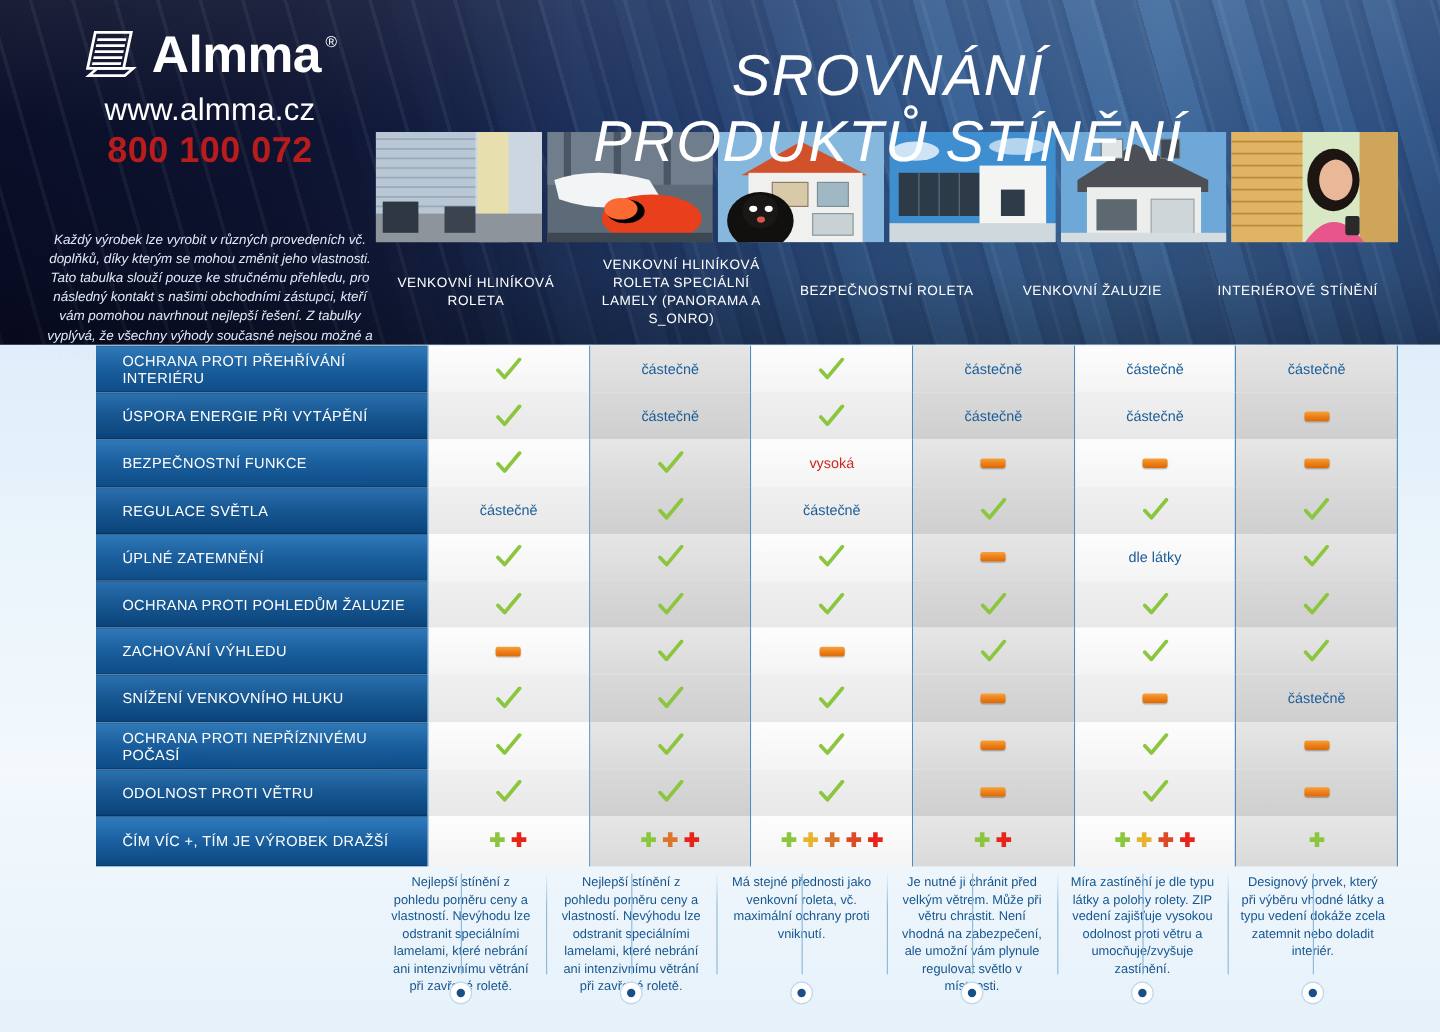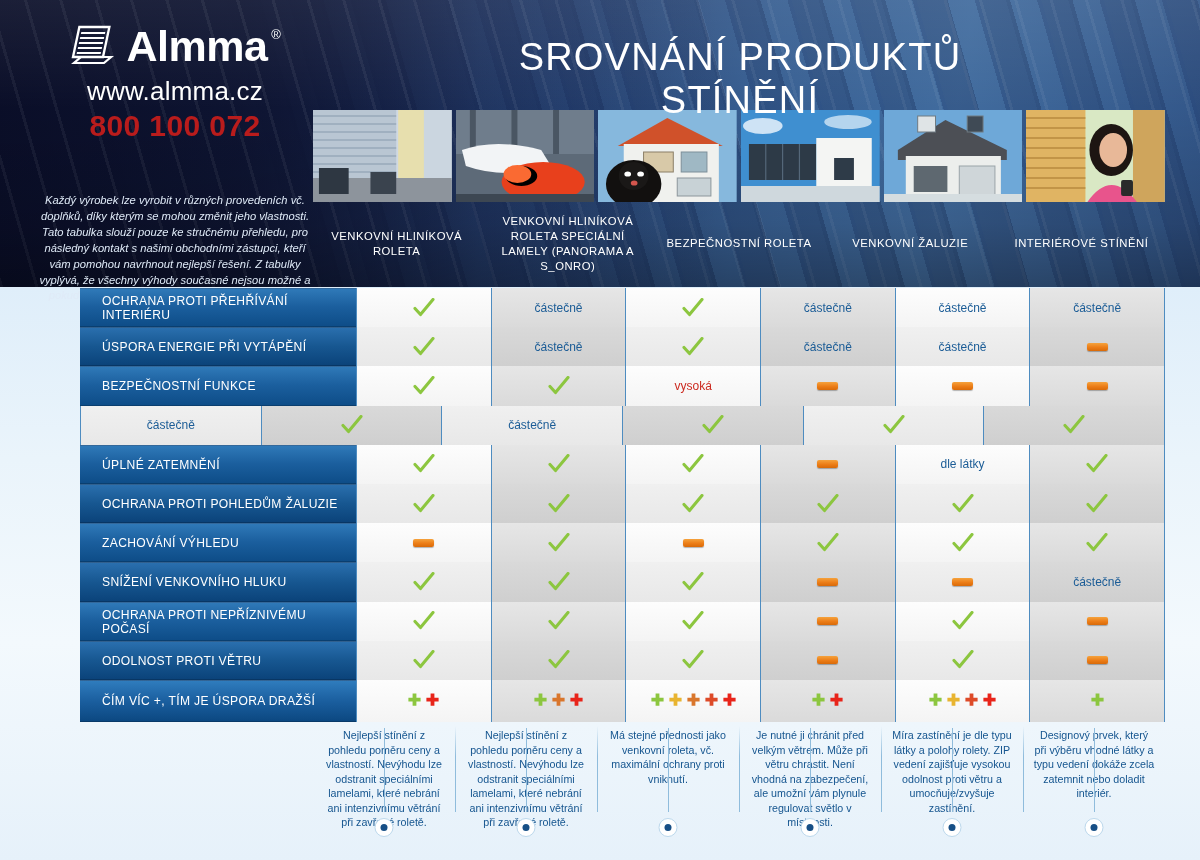--- a/index.html
+++ b/index.html
@@ -46,21 +46,21 @@
   .brand-phone { font-size:30px; color:#b91c1c; font-weight:bold; margin-top:2px; letter-spacing:0.4px; }
 
   .intro {
     position:absolute; left:36px; top:150px; width:278px; z-index:6;
     font-size:11.2px; line-height:1.42; color:#dfeaf7; font-style:italic; text-align:center;margin-top:43px;
   }
 
   
   .main-title {
     position:absolute; left:480px; top:36px; width:520px; z-index:6;
-    font-size:38px; color:#fff; letter-spacing:1.2px; text-align:center; font-weight:400;
+    font-size:48px; color:#fff; letter-spacing:1.2px; text-align:center; font-weight:400;font-style:italic;
   }
 
   
   .photo-strip { position:absolute; left:313px; top:110px; width:852px; height:92px; display:flex; gap:4px; z-index:5; }
   .photo { flex:1 1 0; height:92px; position:relative; overflow:hidden; }
   .photo svg { display:block; width:100%; height:100%; }
 
   
   .col-heads { position:absolute; left:313px; top:204px; width:852px; height:80px; display:flex; gap:4px; z-index:6; }
   .col-head {
@@ -361,20 +361,21 @@
           </div>
           <div class="cell">
             <span class="dash"></span>
           </div>
           <div class="cell shade">
             <span class="dash"></span>
           </div>
         </div>
       </div>
       <div class="row alt">
+        <div class="rlabel">REGULACE SVĚTLA</div>
         <div class="cells">
           <div class="cell">
             <span class="txt">částečně</span>
           </div>
           <div class="cell shade">
             <svg class="chk" viewBox="0 0 22 20">
               <path d="M2 10.5 L7.5 16.5 L20 1.5" fill="none" stroke="#8cc63f" stroke-width="3.1" stroke-linecap="round" stroke-linejoin="round"></path>
             </svg>
           </div>
           <div class="cell">
@@ -579,21 +580,21 @@
             <svg class="chk" viewBox="0 0 22 20">
               <path d="M2 10.5 L7.5 16.5 L20 1.5" fill="none" stroke="#8cc63f" stroke-width="3.1" stroke-linecap="round" stroke-linejoin="round"></path>
             </svg>
           </div>
           <div class="cell shade">
             <span class="dash"></span>
           </div>
         </div>
       </div>
       <div class="row last">
-        <div class="rlabel">ČÍM VÍC +, TÍM JE ÚSPORA DRAŽŠÍ</div>
+        <div class="rlabel">ČÍM VÍC +, TÍM JE VÝROBEK DRAŽŠÍ</div>
         <div class="cells">
           <div class="cell">
             <span class="plusrow">
               <svg class="plus" viewBox="0 0 15 15">
                 <path d="M5.6 0.6 h3.8 v4.2 h4.2 v3.8 h-4.2 v4.2 h-3.8 v-4.2 h-4.2 v-3.8 h4.2 z" fill="#8cc63f"></path>
               </svg>
               <svg class="plus" viewBox="0 0 15 15">
                 <path d="M5.6 0.6 h3.8 v4.2 h4.2 v3.8 h-4.2 v4.2 h-3.8 v-4.2 h-4.2 v-3.8 h4.2 z" fill="#e8241a"></path>
               </svg>
             </span>

